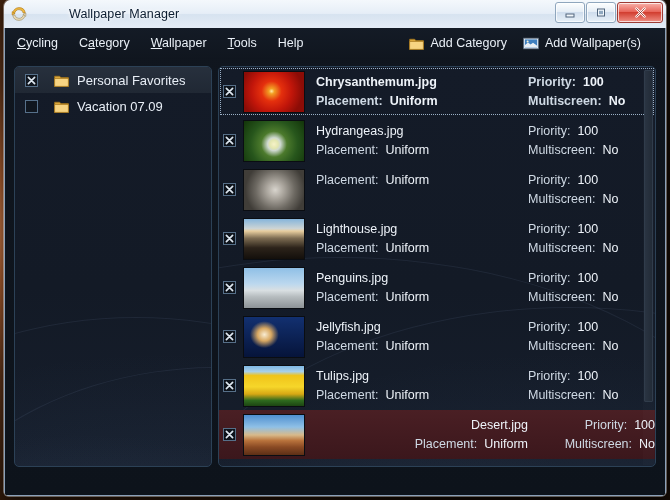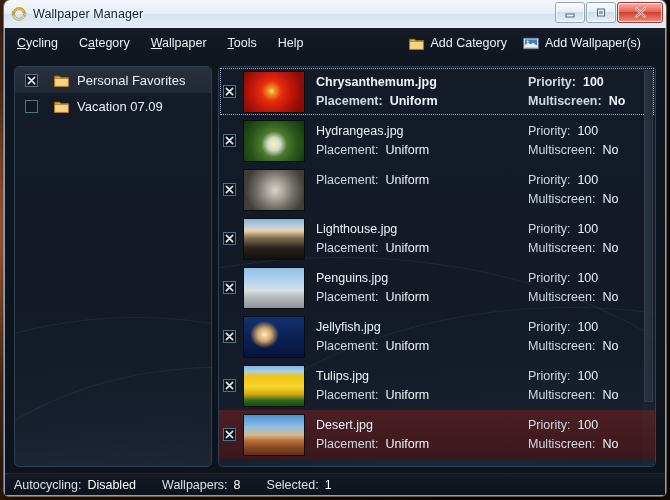--- a/index.html
+++ b/index.html
@@ -24,21 +24,21 @@
     background:linear-gradient(180deg,#e8eef6 0%,#dbe5f0 46%,#ccd9e8 47%,#d4e0ec 100%);
     box-shadow:0 0 0 1px rgba(255,255,255,.35), 0 4px 14px rgba(0,0,0,.7);
     overflow:hidden;
   }
 
   
   #titlebar{
     position:relative;height:28px;
     background:linear-gradient(180deg,#f4f8fc 0%,#e6eef7 48%,#d7e3f0 52%,#e4ecf6 100%);
     border-radius:6px 6px 0 0;
-    display:flex;align-items:center;
+    display:flex;align-items:center;gap:36px;
   }
   #appicon{width:16px;height:16px;margin-left:7px;margin-right:6px;flex:none;}
   #title{
     font-size:12.5px;color:#0b1c30;letter-spacing:.1px;
     text-shadow:0 0 3px #fff,0 0 5px #fff;
   }
   #wctrls{position:absolute;right:3px;top:2px;display:flex;gap:1px;}
   .wbtn{
     width:28px;height:19px;border:1px solid #8fa6bd;border-radius:3px;
     background:linear-gradient(180deg,#fdfefe 0%,#e6eef6 45%,#cfdded 50%,#e9f1f8 100%);
@@ -104,21 +104,21 @@
   .foldericon{margin-left:16px;margin-right:8px;flex:none;display:block;}
   .catlabel{font-size:13px;color:#e8eef6;white-space:nowrap;}
 
   
   #listscroll{position:absolute;left:0;top:0;right:0;bottom:0;overflow:hidden;z-index:2;}
   .wrow{
     position:relative;height:49px;display:flex;align-items:center;
     box-sizing:border-box;padding-left:4px;
   }
   .wrow.focused{outline:1px dotted #9bb0c6;outline-offset:-2px;font-weight:bold;}
-  .wrow.sel{background:linear-gradient(180deg,#4a1f24 0%,#3b171c 100%);}
+  .wrow.sel{background:linear-gradient(180deg,#4a1f24 0%,#3b171c 100%);text-align:right;}
   .wcb{
     width:13px;height:13px;flex:none;box-sizing:border-box;
     border:1px solid #5a7siblings;background:#0d131b;
     display:flex;align-items:center;justify-content:center;margin-right:7px;
   }
   .wcb{border:1px solid #566f88;}
   .thumb{
     width:60px;height:40px;flex:none;border:1px solid #0a0d12;margin-right:11px;
     background-size:cover;background-position:center;overflow:hidden;position:relative;
   }
@@ -418,29 +418,15 @@
               </div>
             </div>
           </div>
 
         <div id="vscroll">
           <div id="vthumb"></div>
         </div>
       </div>
     </div>
 
-    <div id="statusbar">
-      <div class="sgroup">
-        <span class="lbl">Autocycling:</span>
-        <span class="val">Disabled</span>
-      </div>
-      <div class="sgroup">
-        <span class="lbl">Wallpapers:</span>
-        <span class="val">8</span>
-      </div>
-      <div class="sgroup">
-        <span class="lbl">Selected:</span>
-        <span class="val">1</span>
-      </div>
-    </div>
 
   </div>
 </div>
 
 </body></html>

